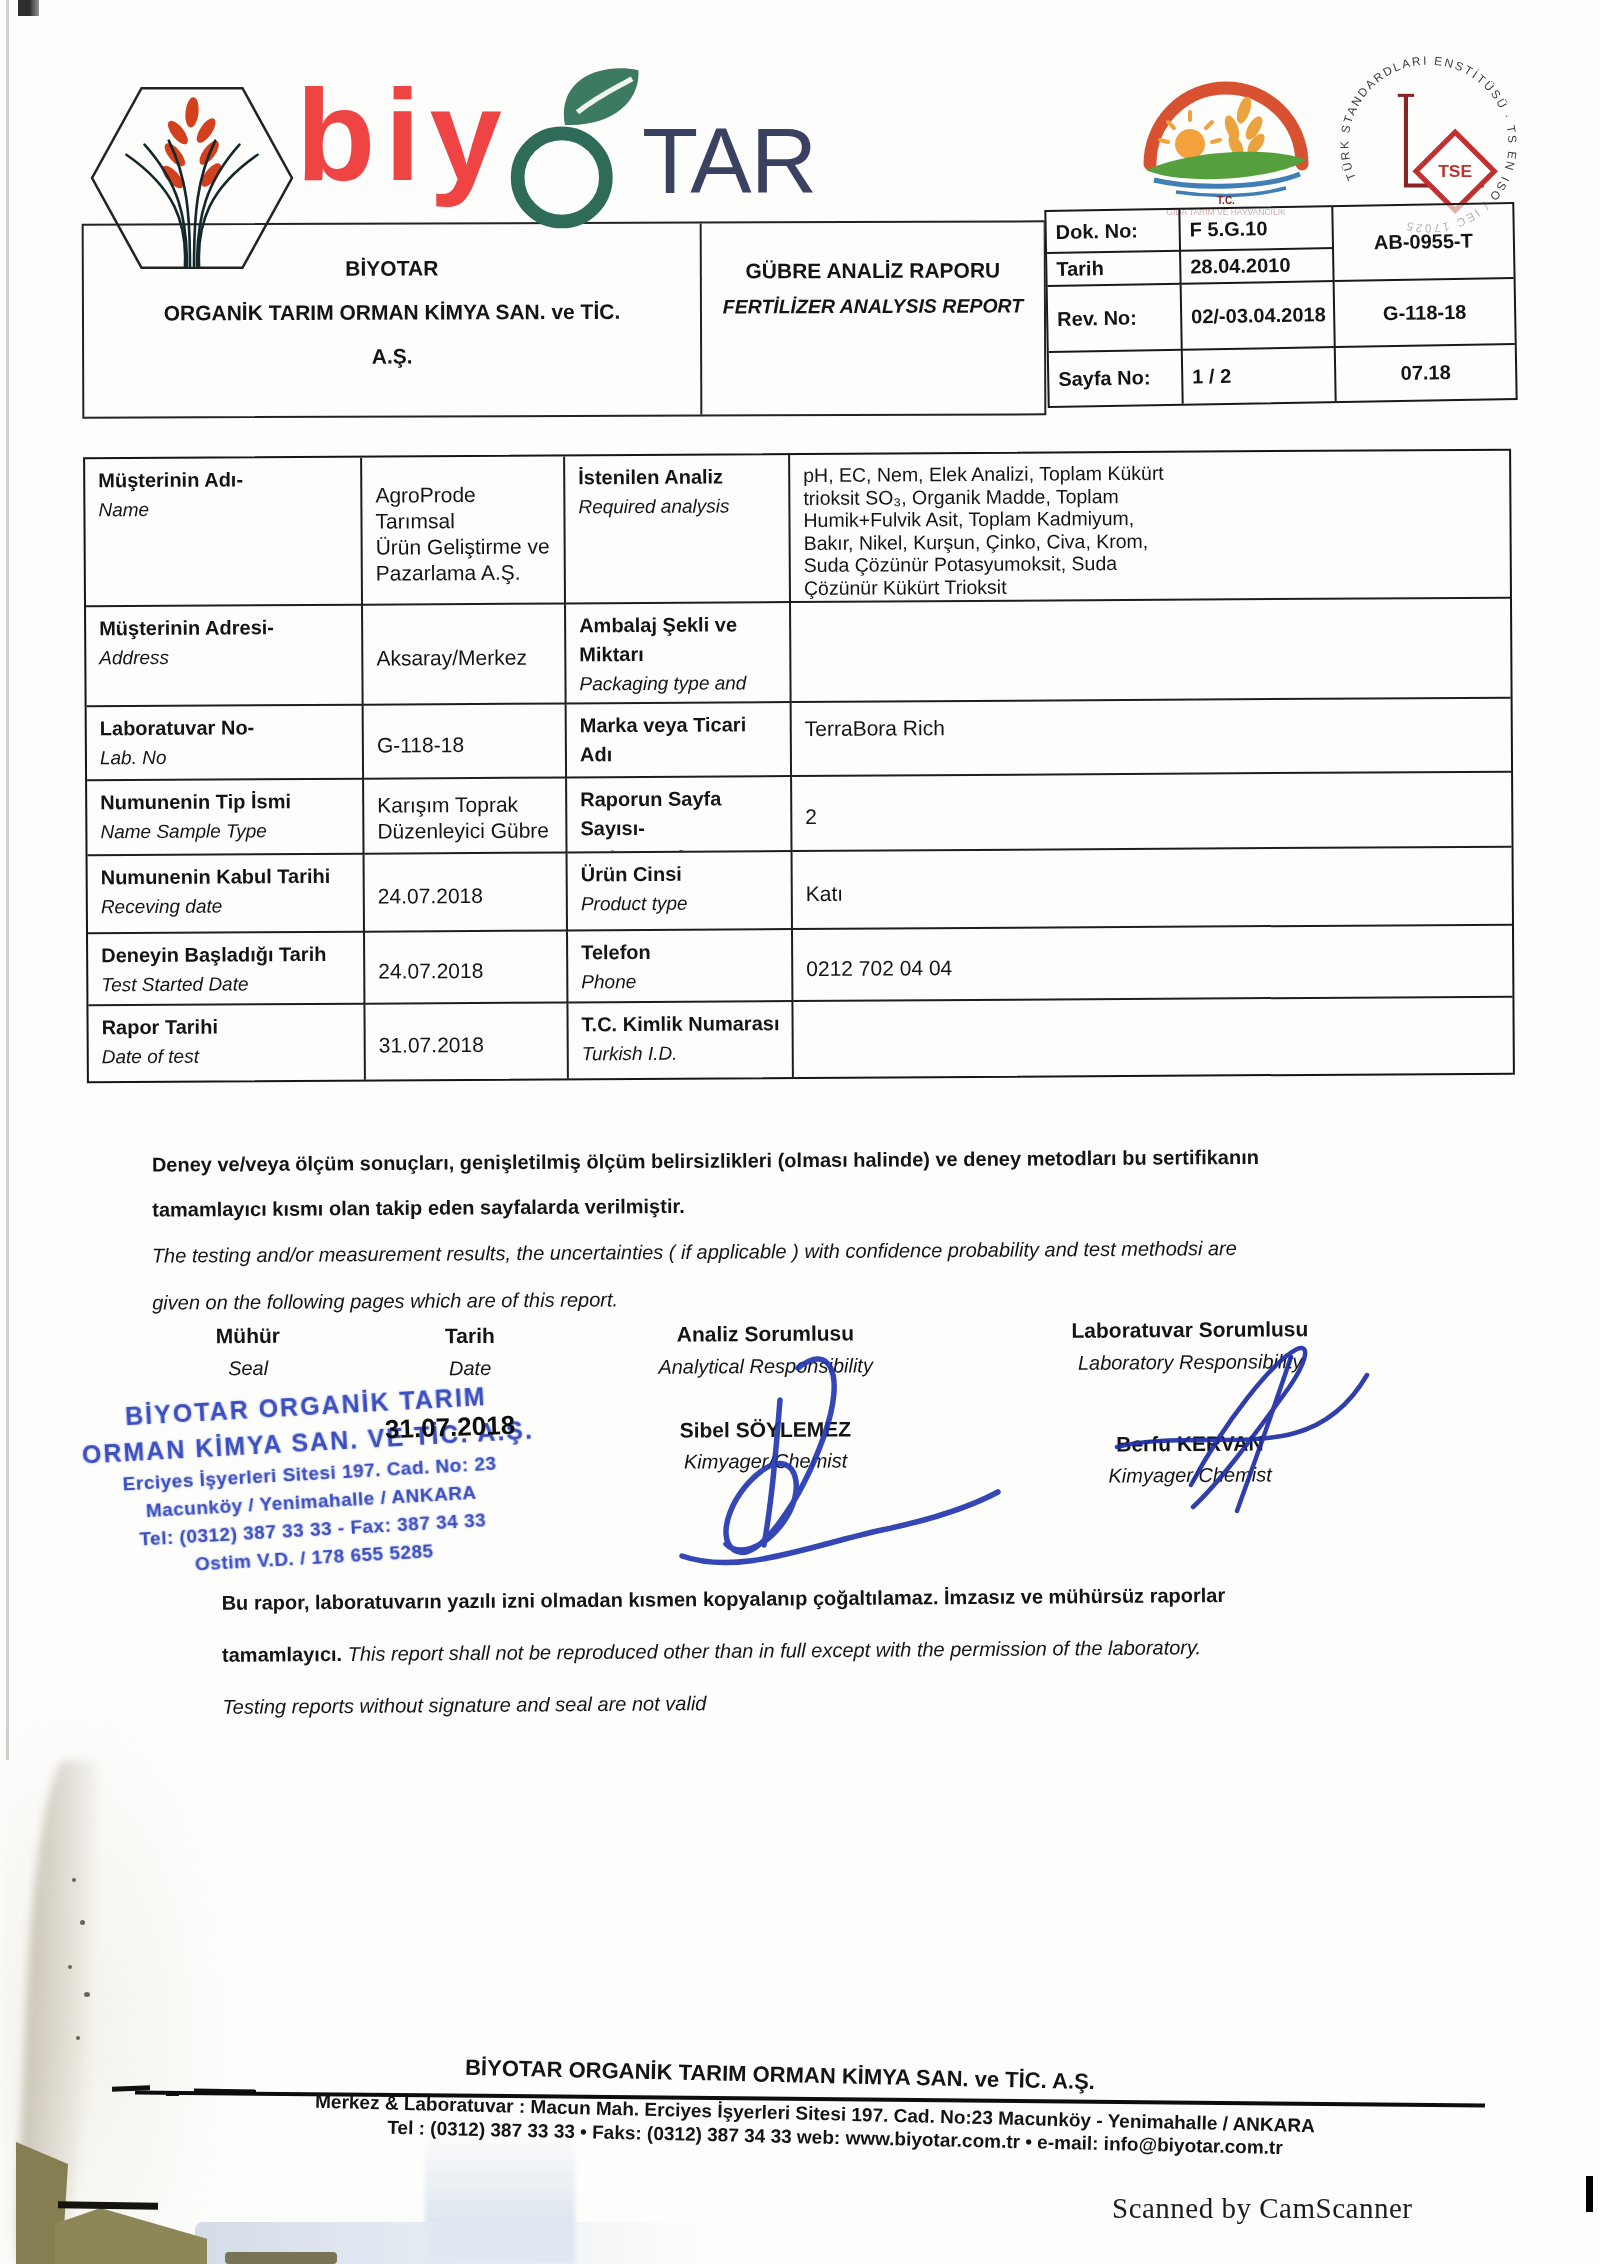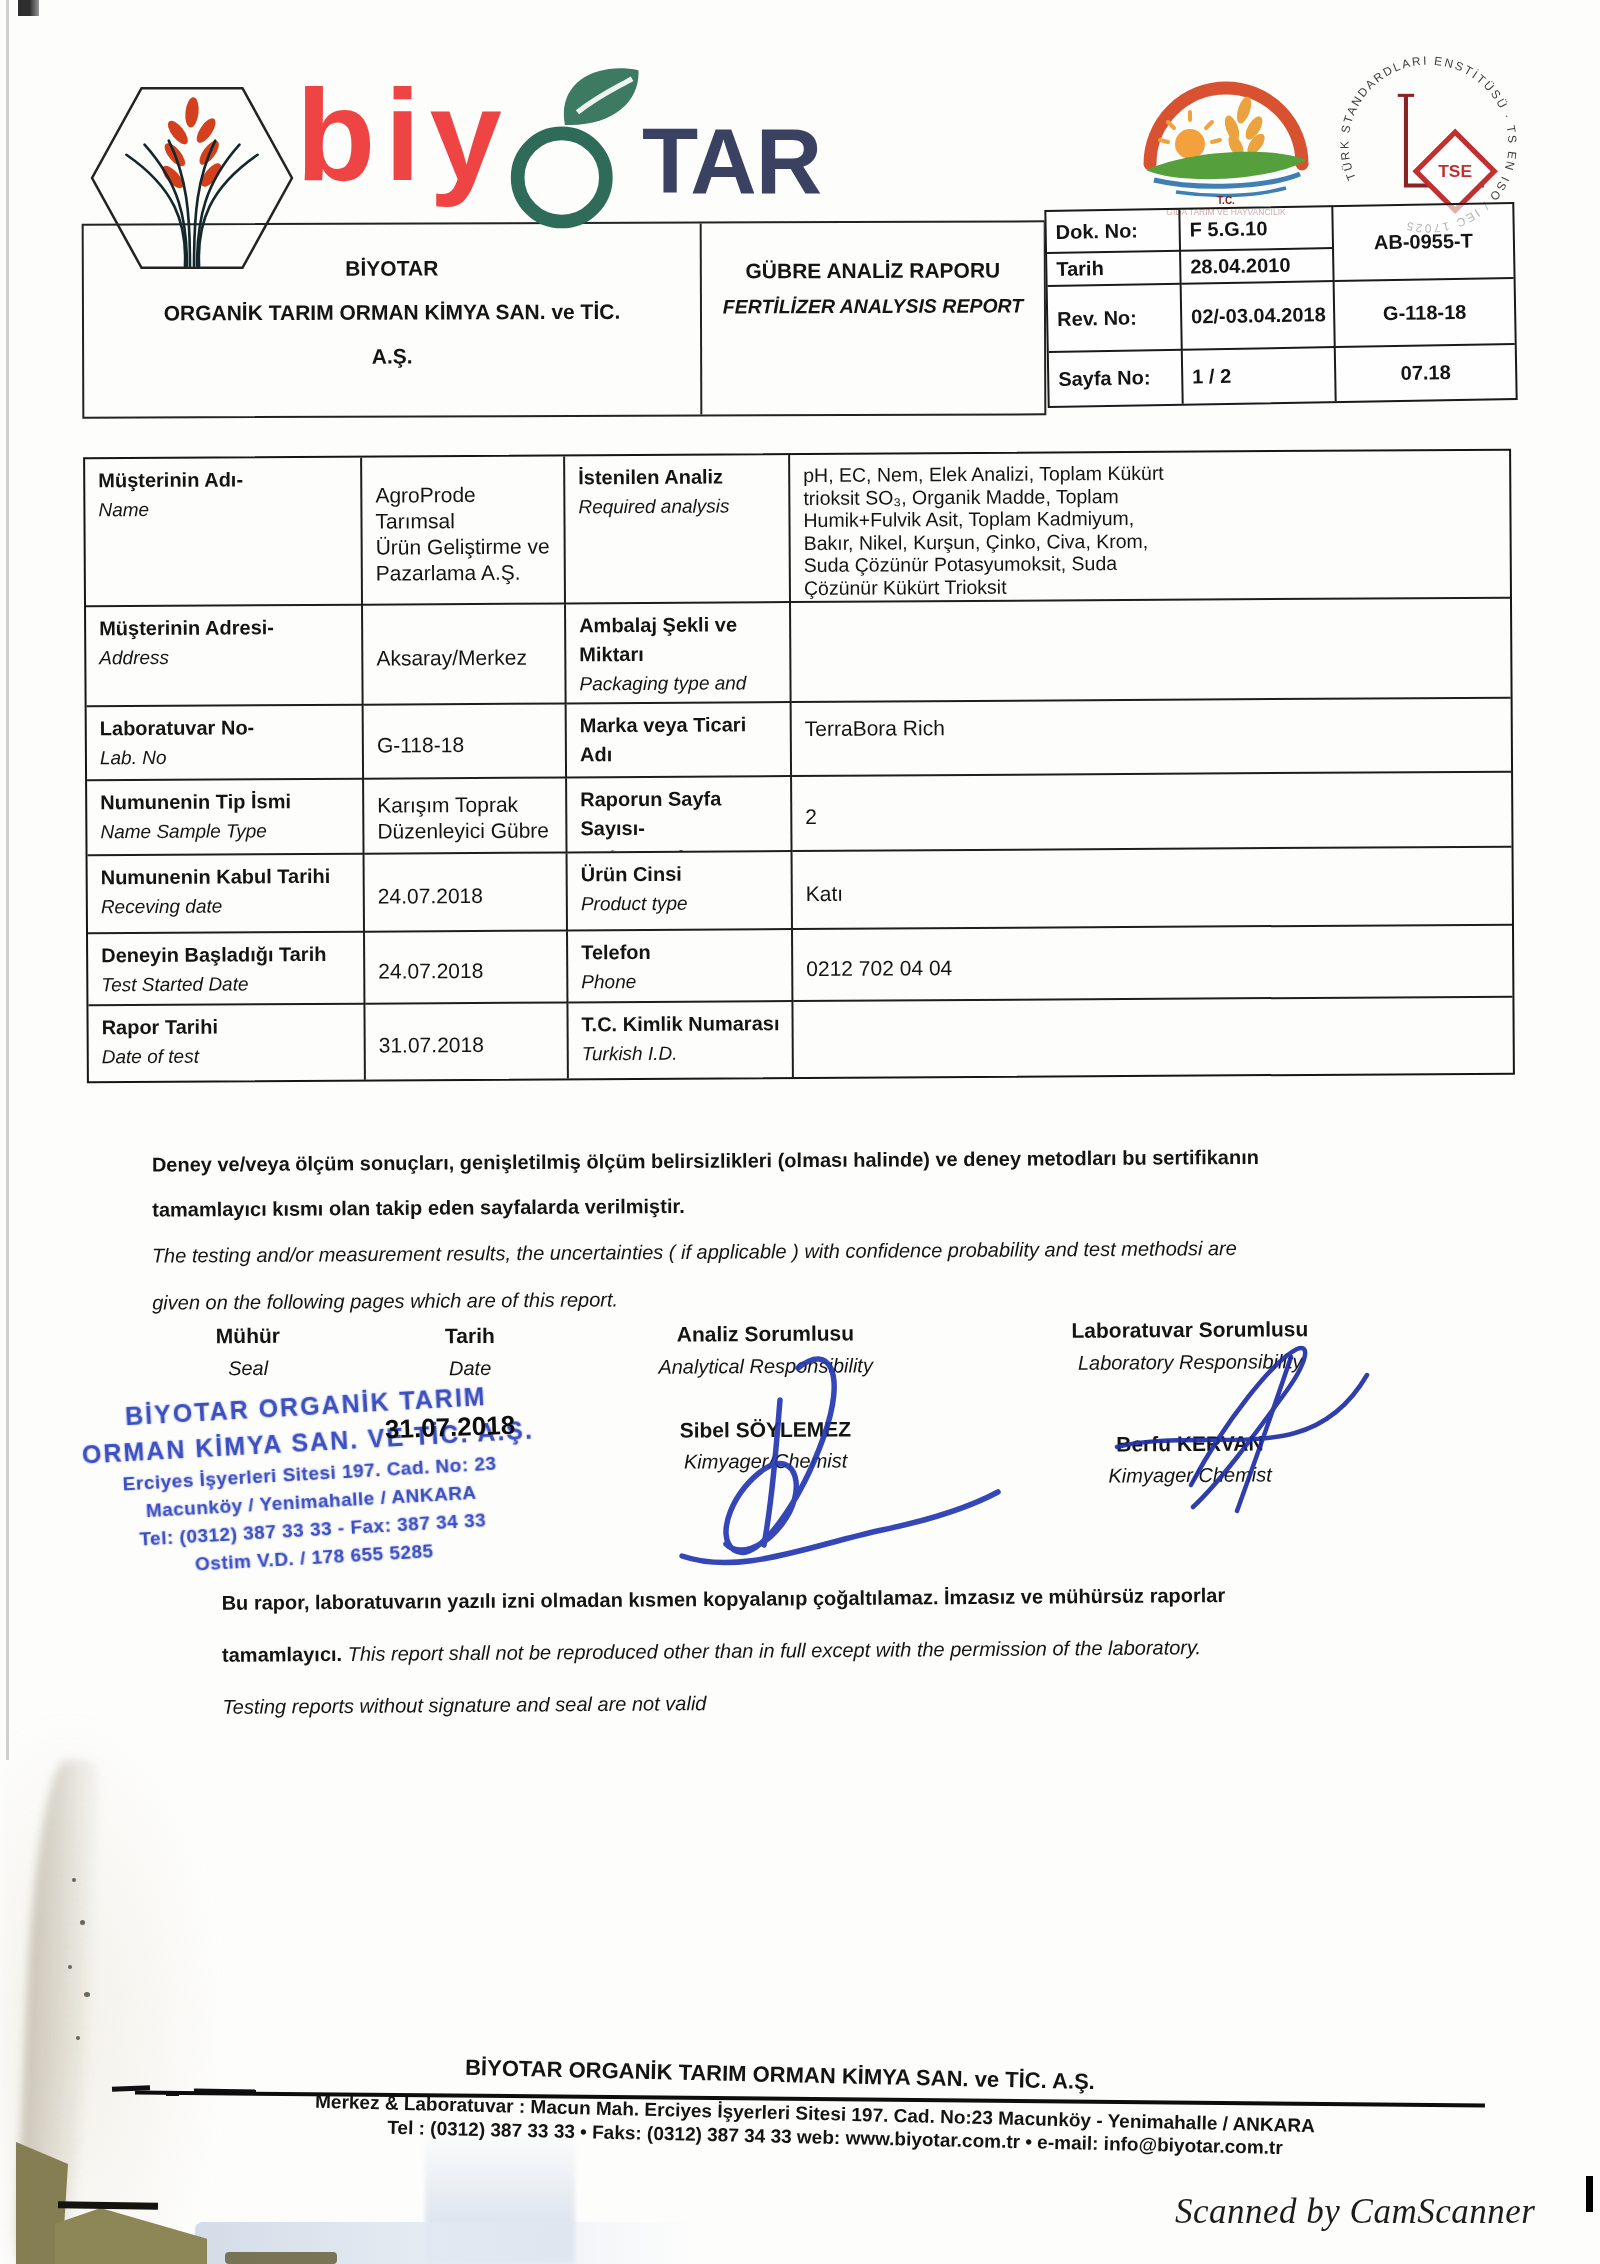--- a/index.html
+++ b/index.html
@@ -22,21 +22,21 @@
   .khaki-edge{left:16px;top:2142px;width:52px;height:122px;background:#847e52;clip-path:polygon(0 0,100% 18%,88% 100%,0 100%);}
   .khaki-patch{left:55px;top:2208px;width:152px;height:56px;background:#8d8758;clip-path:polygon(0 28%,30% 0,100% 55%,100% 100%,0 100%);}
   .khaki-bar{left:58px;top:2202px;width:100px;height:7px;background:#15130e;transform:rotate(1deg);}
   .khaki-sliver{left:225px;top:2252px;width:112px;height:12px;background:#6d6845;border-radius:4px;opacity:.9;}
   .bluegrey-wash{left:195px;top:2222px;width:530px;height:42px;background:linear-gradient(90deg,#ccd6e4 0%,#e2e9f2 45%,rgba(255,255,255,0) 95%);opacity:.85;border-radius:8px 30px 0 0;}
   .bluegrey-col{left:425px;top:2130px;width:150px;height:134px;background:linear-gradient(180deg, rgba(205,216,232,0) 0%, rgba(205,216,232,.65) 70%);filter:blur(2px);}
   .mark-br{left:1586px;top:2176px;width:7px;height:36px;background:#000;}
 
   
   .brand-biy{left:296px;top:70px;font-size:130px;line-height:1;font-weight:700;letter-spacing:9px;color:#ef4444;z-index:3;}
-  .brand-tar{left:642px;top:115px;font-size:92px;line-height:1;font-weight:700;letter-spacing:-1px;color:#3b4261;z-index:2;}
+  .brand-tar{left:642px;top:115px;font-size:92px;line-height:1;font-weight:400;letter-spacing:-1px;color:#3b4261;z-index:2;}
   .hex-logo{left:86px;top:82px;z-index:3;}
   .o-logo{left:492px;top:64px;z-index:3;}
   .ministry-logo{left:1136px;top:52px;}
   .tse-logo{left:1326px;top:42px;}
 
   
   .header-box{
     left:82px;top:222px;width:964px;height:195px;
     border:2.5px solid #232323;display:flex;box-sizing:border-box;
     transform:rotate(-0.2deg);background:transparent;
@@ -101,21 +101,21 @@
   .disc{left:222px;top:1572px;width:1240px;font-size:20px;line-height:52px;transform:rotate(-0.45deg);}
   .disc .b{font-weight:700;}
   .disc .i{font-style:italic;}
 
   
   .f-company{left:330px;top:2062px;width:900px;text-align:center;font-weight:700;font-size:22px;transform:rotate(1.3deg);}
   .f-line{left:135px;top:2097px;width:1350px;height:3.5px;background:#0d0d0d;transform:rotate(0.55deg);}
   .f-address{left:150px;top:2103px;width:1330px;text-align:center;font-weight:700;font-size:19px;transform:rotate(1.4deg);}
   .f-contact{left:190px;top:2127px;width:1290px;text-align:center;font-weight:700;font-size:19px;transform:rotate(1.3deg);}
   .f-dash{background:#101010;height:5px;}
-  .camscanner{left:1175px;top:2192px;font-family:"Liberation Serif", serif;font-size:35px;color:#1c1c1c;letter-spacing:.5px;font-style:italic;}
+  .camscanner{left:1112px;top:2192px;font-family:"Liberation Serif", serif;font-size:29px;color:#1c1c1c;letter-spacing:.5px;}
 </style>
 </head>
 <body>
 
 <div class="abs mark-topleft"></div>
 <div class="abs edge-left"></div>
 <div class="abs wash-bl"></div>
 <div class="abs shadow-diag"></div>
 <div class="abs speck" style="left:72px;top:1878px;width:4px;height:4px;"></div>
 <div class="abs speck" style="left:80px;top:1920px;width:5px;height:5px;"></div>

